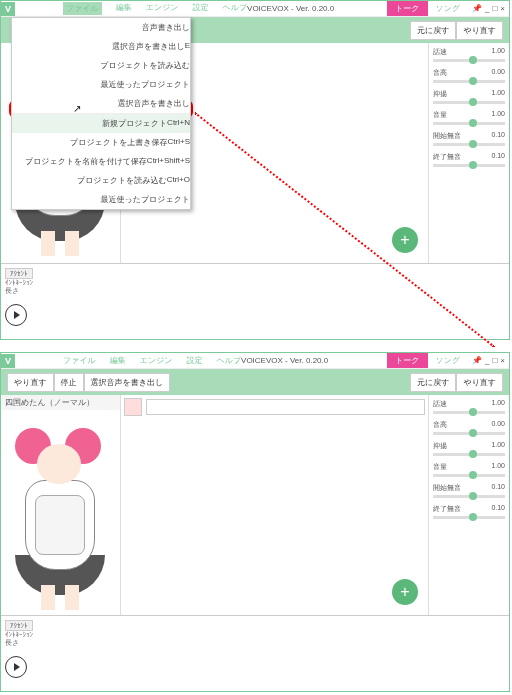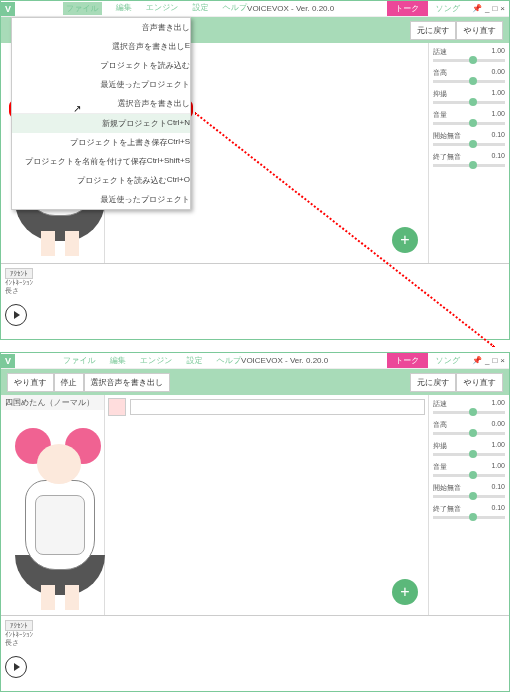--- a/index.html
+++ b/index.html
@@ -11,21 +11,21 @@
   .titlebar .menus span.active { background: #a8dbb8; padding: 1px 3px; }
   .titlebar .title { flex: 1; color: #555; }
   .titlebar .tabs { display: flex; }
   .titlebar .tab { padding: 2px 8px; font-size: 8px; color: #7cc99a; }
   .titlebar .tab.active { background: #ec4899; color: #fff; }
   .titlebar .winctl { display: flex; gap: 3px; padding: 0 4px; color: #555; font-size: 8px; }
   .toolbar { height: 26px; background: #a8dbb8; display: flex; align-items: center; padding: 0 6px; gap: 0; }
   .toolbar .btn { background: #fff; border: 1px solid #ccc; font-size: 8px; padding: 3px 6px; color: #333; }
   .toolbar .spacer { flex: 1; }
   .main-area { display: flex; height: 220px; }
-  .char-panel { width: 104px; border-right: 1px solid #ddd; position: relative; }
+  .char-panel { width: 120px; border-right: 1px solid #ddd; position: relative; }
   .char-name { font-size: 8px; color: #555; padding: 2px 4px; background: #f5f5f5; }
   .char-img { width: 118px; height: 200px; position: relative; overflow: hidden; }
   .center-panel { flex: 1; position: relative; border-right: 1px solid #ddd; display: flex; flex-direction: column; }
   .text-row { display: flex; align-items: center; gap: 4px; padding: 3px; }
   .text-row .avatar { width: 18px; height: 18px; border: 1px solid #ccc; background: #fdd; }
   .text-row input { flex: 1; border: 1px solid #ccc; font-size: 9px; padding: 2px; height: 16px; }
   .add-btn { position: absolute; right: 10px; bottom: 10px; width: 26px; height: 26px; border-radius: 50%; background: #5bb87a; color: #fff; display: flex; align-items: center; justify-content: center; font-size: 16px; }
   .slider-panel { width: 80px; padding: 4px; font-size: 7px; color: #555; }
   .slider-item { margin-bottom: 6px; }
   .slider-item .sl-label { display: flex; justify-content: space-between; }

